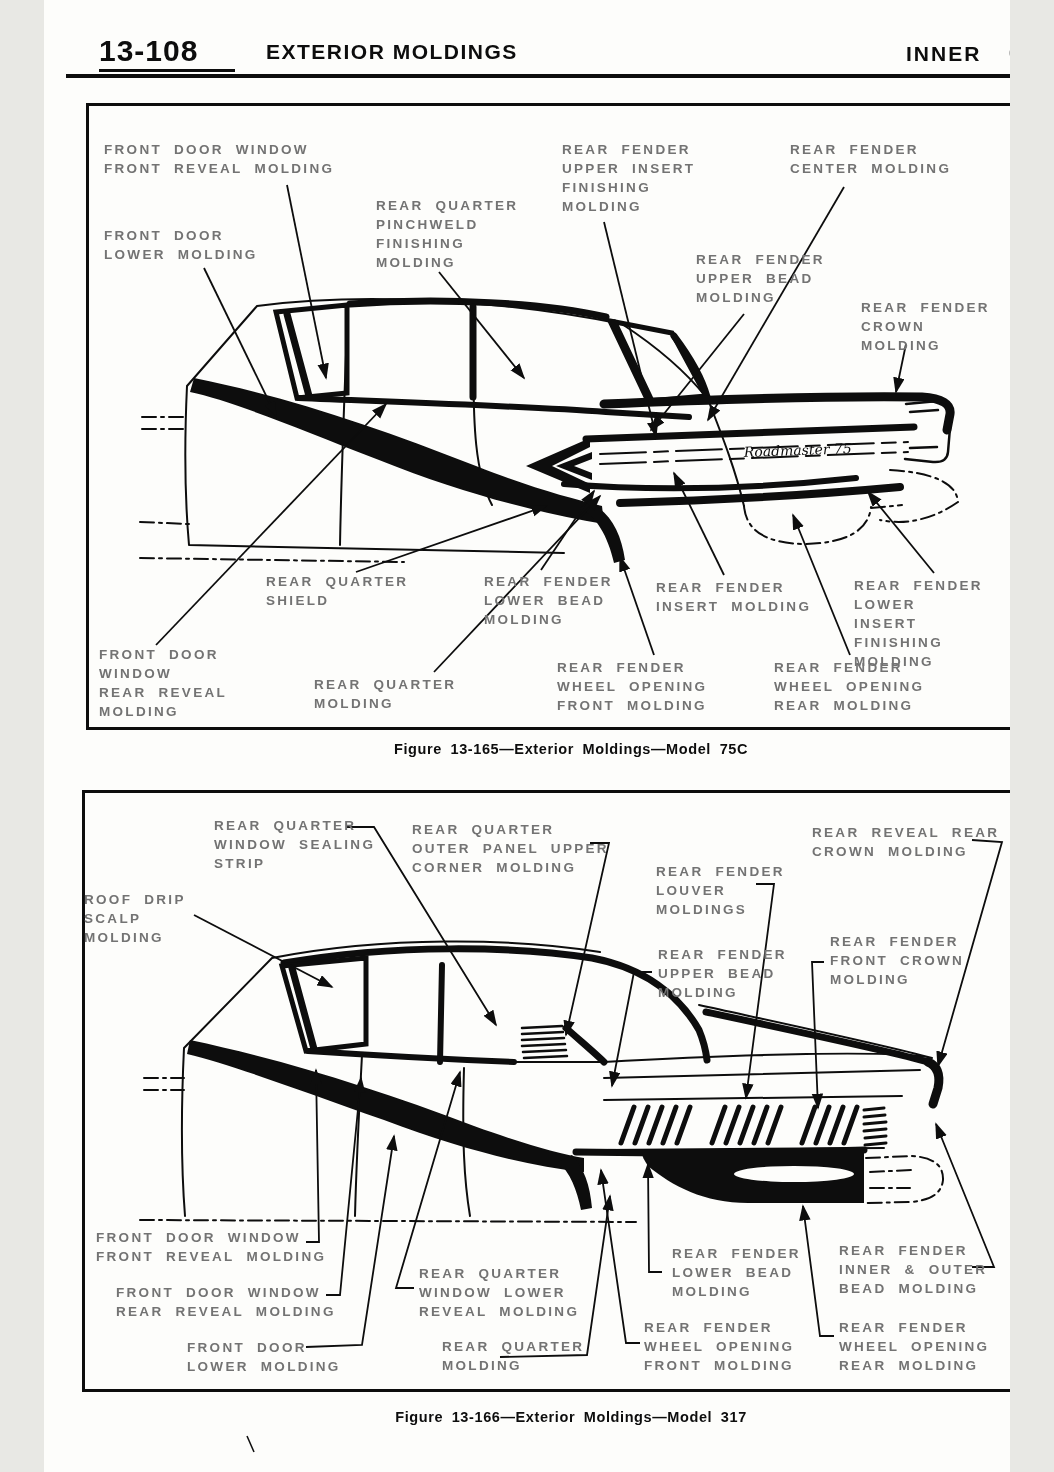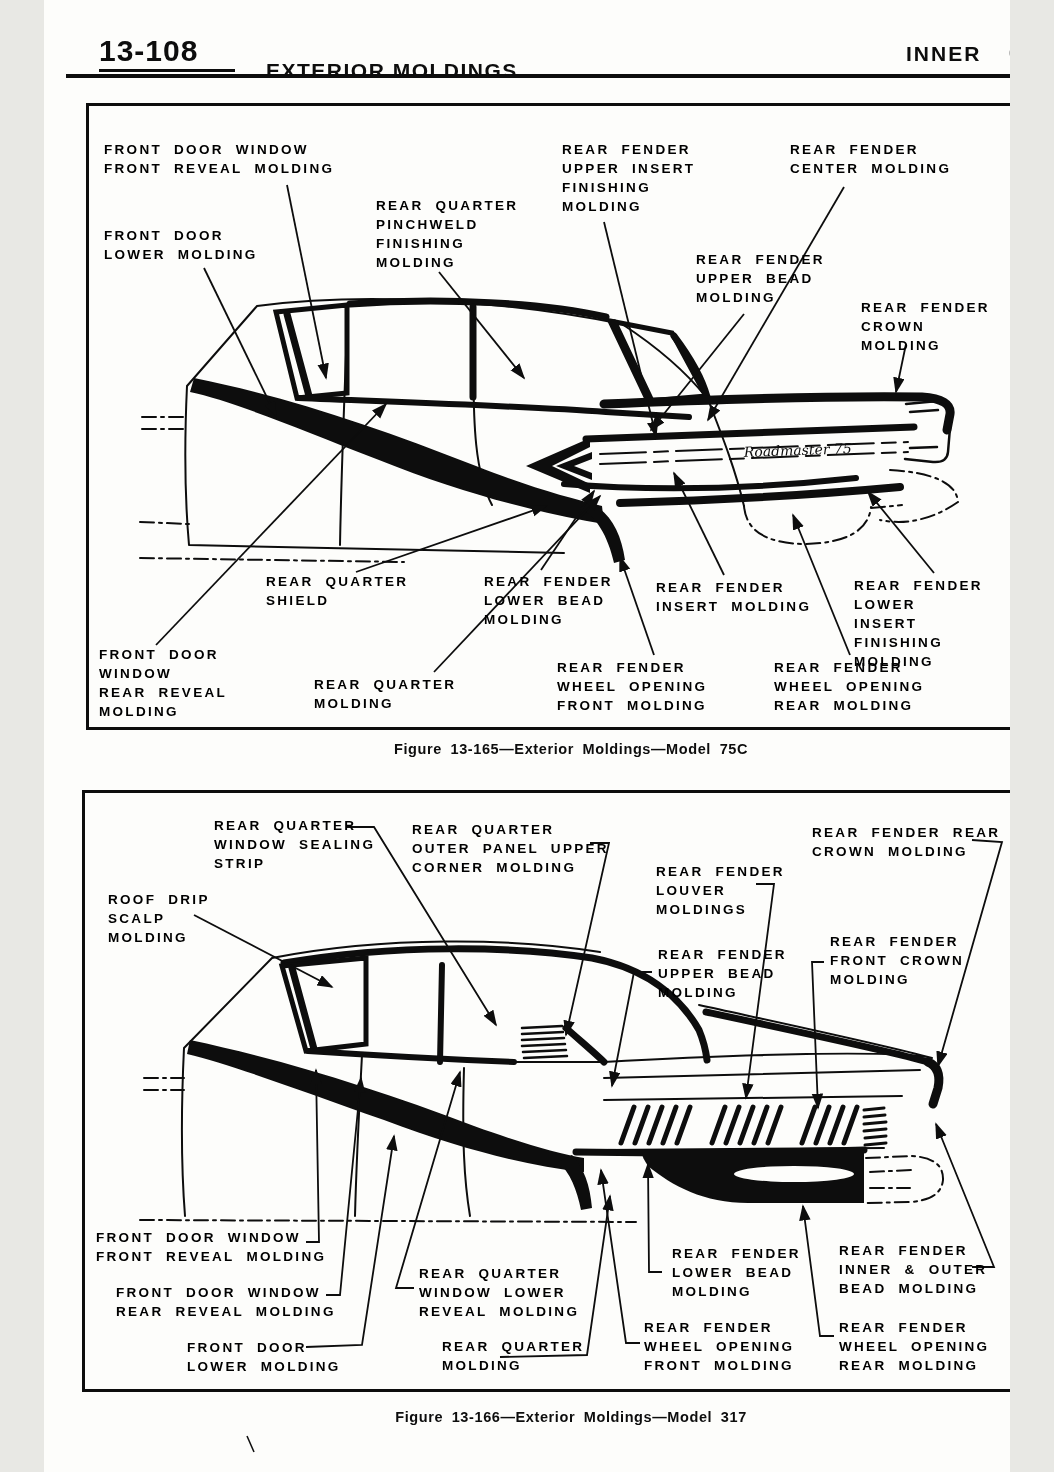--- a/index.html
+++ b/index.html
@@ -1,32 +1,32 @@
 <!DOCTYPE html>
 <html><head>
 <meta charset="utf-8">
 <style>
   html,body{margin:0;padding:0;background:#e8e8e4;}
   #page{position:relative;width:966px;height:1472px;background:#fdfdfb;margin:0 auto;
         font-family:"Liberation Sans", sans-serif;color:#0d0d0d;overflow:hidden;}
   
   #hdr{position:absolute;left:0;top:0;width:1054px;height:80px;}
   .hnum{position:absolute;left:55px;top:34px;font-size:30px;font-weight:bold;letter-spacing:1px;}
-  .hsec{position:absolute;left:222px;top:40px;font-size:21px;font-weight:bold;letter-spacing:1.5px;margin-top:19px;}
+  .hsec{position:absolute;left:222px;top:40px;font-size:21px;font-weight:bold;letter-spacing:1.5px;}
   .hbody{position:absolute;left:862px;top:42px;font-size:21px;font-weight:bold;letter-spacing:2px;}
   .hpg{position:absolute;left:965px;top:44px;font-size:14px;font-weight:bold;}
   .hrule{position:absolute;left:22px;top:74px;width:1018px;height:4px;background:#0d0d0d;}
   .hunder{position:absolute;left:55px;top:69px;width:136px;height:3px;background:#0d0d0d;}
   
   .figbox{position:absolute;border:3px solid #0d0d0d;background:transparent;}
   #fig1box{left:42px;top:103px;width:953px;height:621px;}
   #fig2box{left:38px;top:790px;width:967px;height:596px;}
   
   .lbl{position:absolute;font-size:13.5px;font-weight:bold;line-height:19px;
-       letter-spacing:2.3px;word-spacing:6px;white-space:pre-line;color:#000000;}
+       letter-spacing:2.3px;word-spacing:6px;white-space:pre-line;color:#737373;}
   
   .cap{position:absolute;width:1054px;text-align:center;font-size:14.5px;font-weight:bold;
        letter-spacing:0.6px;word-spacing:4px;}
   #cap1{top:741px;} #cap2{top:1409px;}
   svg.art{position:absolute;left:0;top:0;pointer-events:none;}
 </style>
 </head>
 <body>
 
 <div id="page">
@@ -205,24 +205,24 @@
   <div class="lbl" style="left:730px;top:658px">REAR FENDER
 WHEEL OPENING
 REAR MOLDING</div>
 
   <div class="lbl" style="left:170px;top:816px">REAR QUARTER
 WINDOW SEALING
 STRIP</div>
   <div class="lbl" style="left:368px;top:820px">REAR QUARTER
 OUTER PANEL UPPER
 CORNER MOLDING</div>
-  <div class="lbl" style="left:64px;top:890px">ROOF DRIP
+  <div class="lbl" style="left:40px;top:890px">ROOF DRIP
 SCALP
 MOLDING</div>
-  <div class="lbl" style="left:768px;top:823px">REAR FENDER REAR
+  <div class="lbl" style="left:768px;top:823px">REAR REVEAL REAR
 CROWN MOLDING</div>
   <div class="lbl" style="left:612px;top:862px">REAR FENDER
 LOUVER
 MOLDINGS</div>
   <div class="lbl" style="left:614px;top:945px">REAR FENDER
 UPPER BEAD
 MOLDING</div>
   <div class="lbl" style="left:786px;top:932px">REAR FENDER
 FRONT CROWN
 MOLDING</div>

